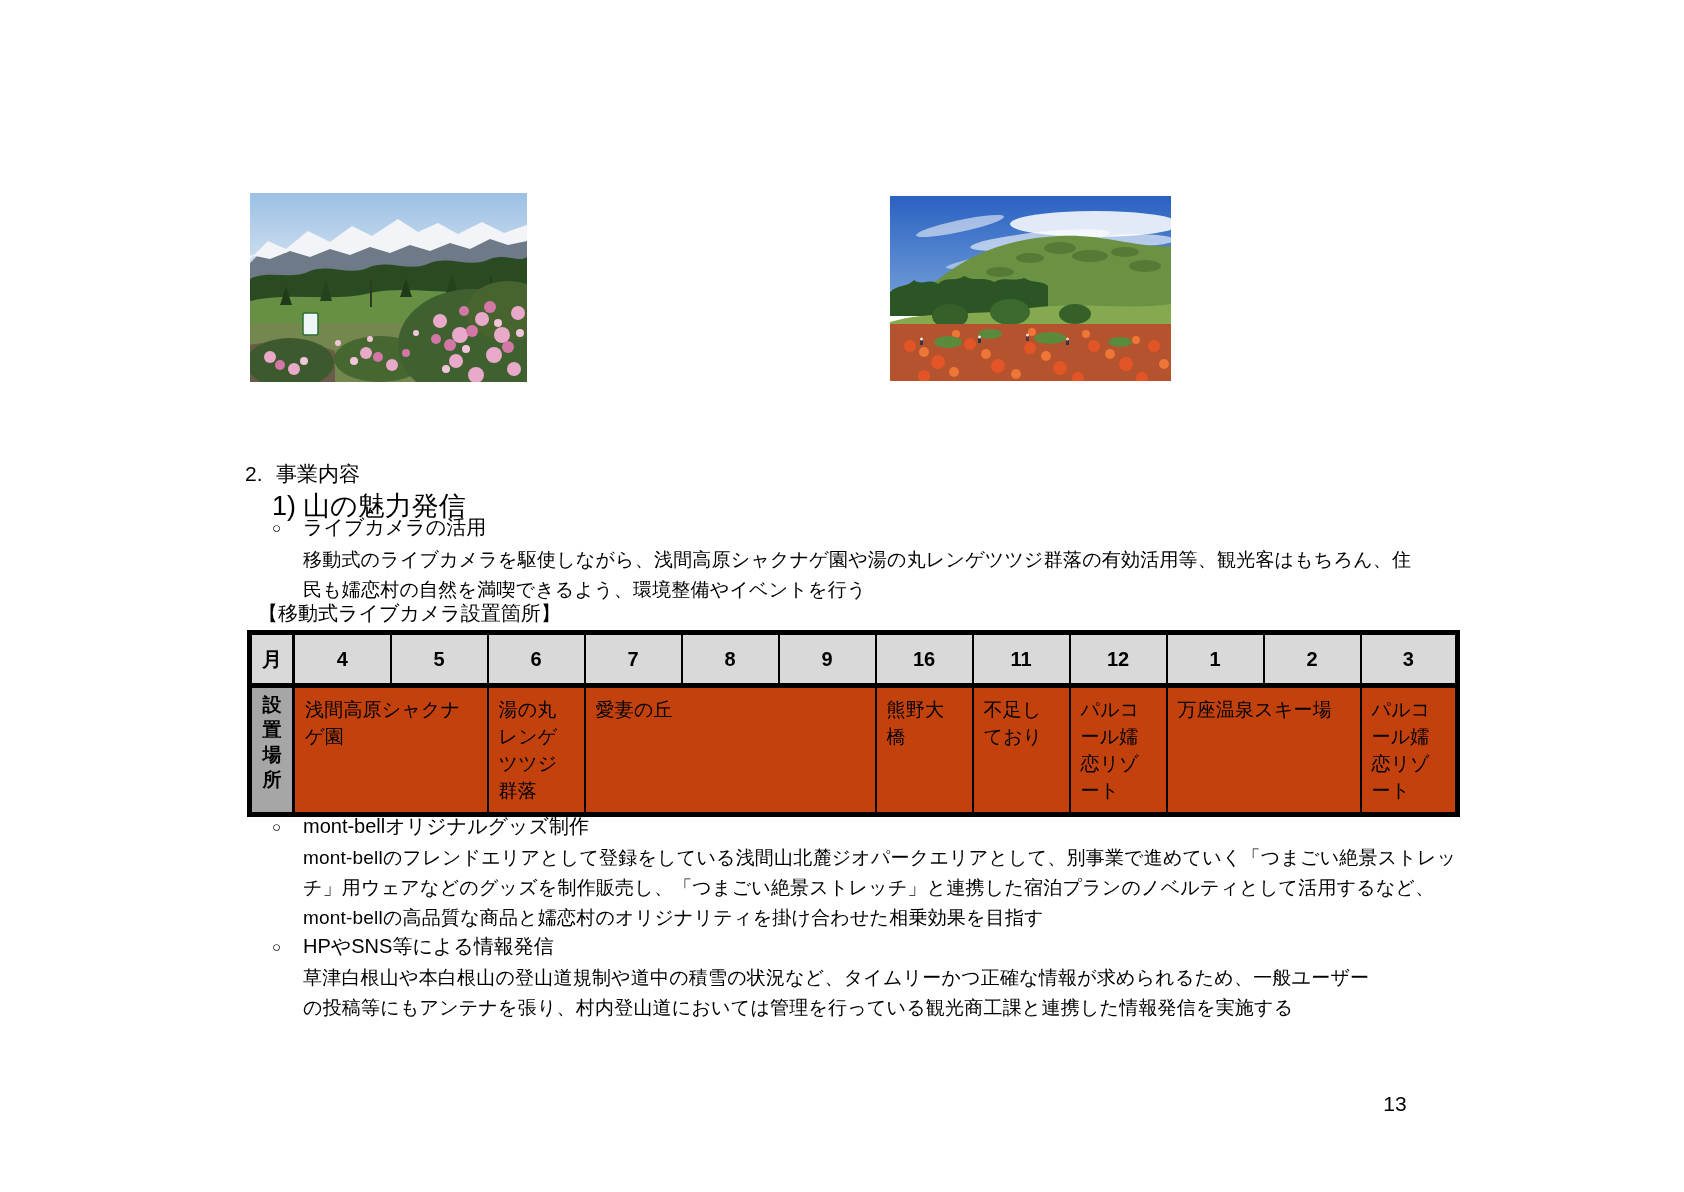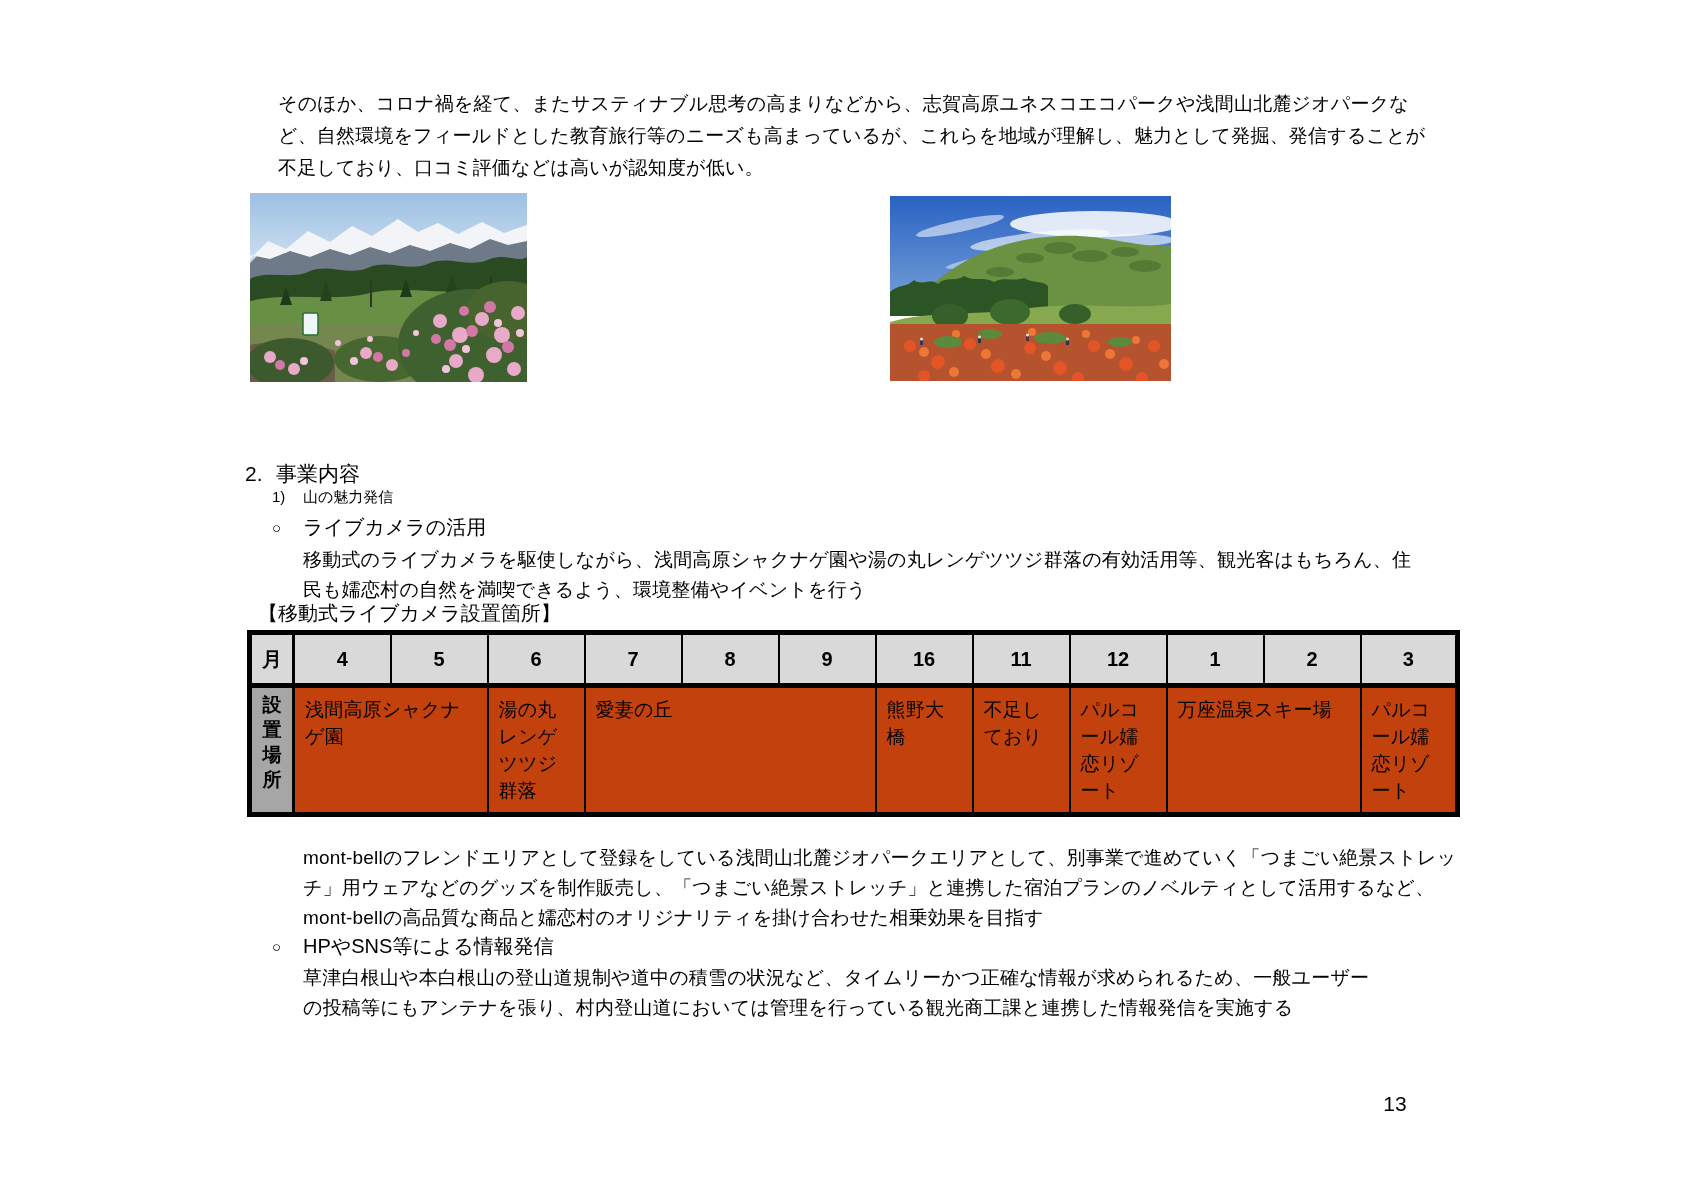--- a/index.html
+++ b/index.html
@@ -9,21 +9,21 @@
   .jtext{font-size:19px;line-height:32px;white-space:pre-line;letter-spacing:0.2px;}
   .body-text{font-size:19px;line-height:30px;white-space:pre-line;letter-spacing:0.2px;}
 
   .intro{left:278px;top:88px;width:1210px;}
   .photo{overflow:hidden;}
   .photo-left{left:250px;top:193px;width:277px;height:189px;}
   .photo-right{left:890px;top:196px;width:281px;height:185px;}
   .photo svg{display:block;width:100%;height:100%;}
 
   .heading-l1{left:245px;top:460px;font-size:21px;}
-  .heading-l2{left:272px;top:488px;font-size:15px;}
+  .heading-l2{left:272px;top:488px;font-size:27px;}
   .bullet{font-size:20px;}
   .bullet .marker{display:inline-block;width:31px;font-size:15px;vertical-align:1px;}
   .num{display:inline-block;min-width:31px;}
   .b1{left:272px;top:514px;}
   .b1body{left:303px;top:545px;width:1180px;}
   .caption{left:258px;top:600px;font-size:20px;}
   .b2{left:272px;top:813px;}
   .b2body{left:303px;top:843px;width:1180px;}
   .b3{left:272px;top:933px;}
   .b3body{left:303px;top:963px;width:1180px;}
@@ -35,23 +35,20 @@
   table.cam tr.hdr th{background:#d9d9d9;font-weight:bold;font-size:20px;text-align:center;height:48px;border-bottom:5px solid #000;padding:0;}
   table.cam th.corner,table.cam th.rowhdr{background:#a6a6a6;border-right:3px solid #000;}
   table.cam th.rowhdr{font-weight:bold;font-size:19px;line-height:25px;text-align:center;padding:4px 2px;vertical-align:top;word-break:break-all;}
   table.cam td{background:#c2410c;vertical-align:top;text-align:left;padding:8px 10px;font-size:19px;line-height:27px;height:100px;word-break:break-all;letter-spacing:0.2px;}
 </style>
 </head>
 <body>
 
 <div class="page">
 
-  <div class="abs intro jtext">そのほか、コロナ禍を経て、またサスティナブル思考の高まりなどから、志賀高原ユネスコエコパークや浅間山北麓ジオパークな
-ど、自然環境をフィールドとした教育旅行等のニーズも高まっているが、これらを地域が理解し、魅力として発掘、発信することが
-不足しており、口コミ評価などは高いが認知度が低い。</div>
 
   <div class="abs photo photo-left">
     <svg viewBox="0 0 277 189" preserveAspectRatio="none">
       <defs>
         <linearGradient id="skyL" x1="0" y1="0" x2="0" y2="1">
           <stop offset="0" stop-color="#9cc0e4"></stop>
             <stop offset="1" stop-color="#d3e2f1"></stop>
         </linearGradient>
       </defs>
       <rect width="277" height="78" fill="url(#skyL)"></rect>
@@ -245,20 +242,23 @@
         <td colspan="1">熊野大橋</td>
         <td colspan="1">不足しており</td>
         <td colspan="1">パルコール嬬恋リゾート</td>
         <td colspan="2">万座温泉スキー場</td>
         <td colspan="1">パルコール嬬恋リゾート</td>
       </tr>
     </tbody>
       </table>
   </div>
 
+  <div class="abs bullet b2">
+    <span class="marker">○</span><span>mont-bellオリジナルグッズ制作</span>
+  </div>
   <div class="abs body-text b2body">mont-bellのフレンドエリアとして登録をしている浅間山北麓ジオパークエリアとして、別事業で進めていく「つまごい絶景ストレッ
 チ」用ウェアなどのグッズを制作販売し、「つまごい絶景ストレッチ」と連携した宿泊プランのノベルティとして活用するなど、
 mont-bellの高品質な商品と嬬恋村のオリジナリティを掛け合わせた相乗効果を目指す</div>
 
   <div class="abs bullet b3">
     <span class="marker">○</span><span>HPやSNS等による情報発信</span>
   </div>
   <div class="abs body-text b3body">草津白根山や本白根山の登山道規制や道中の積雪の状況など、タイムリーかつ正確な情報が求められるため、一般ユーザー
 の投稿等にもアンテナを張り、村内登山道においては管理を行っている観光商工課と連携した情報発信を実施する</div>
 

